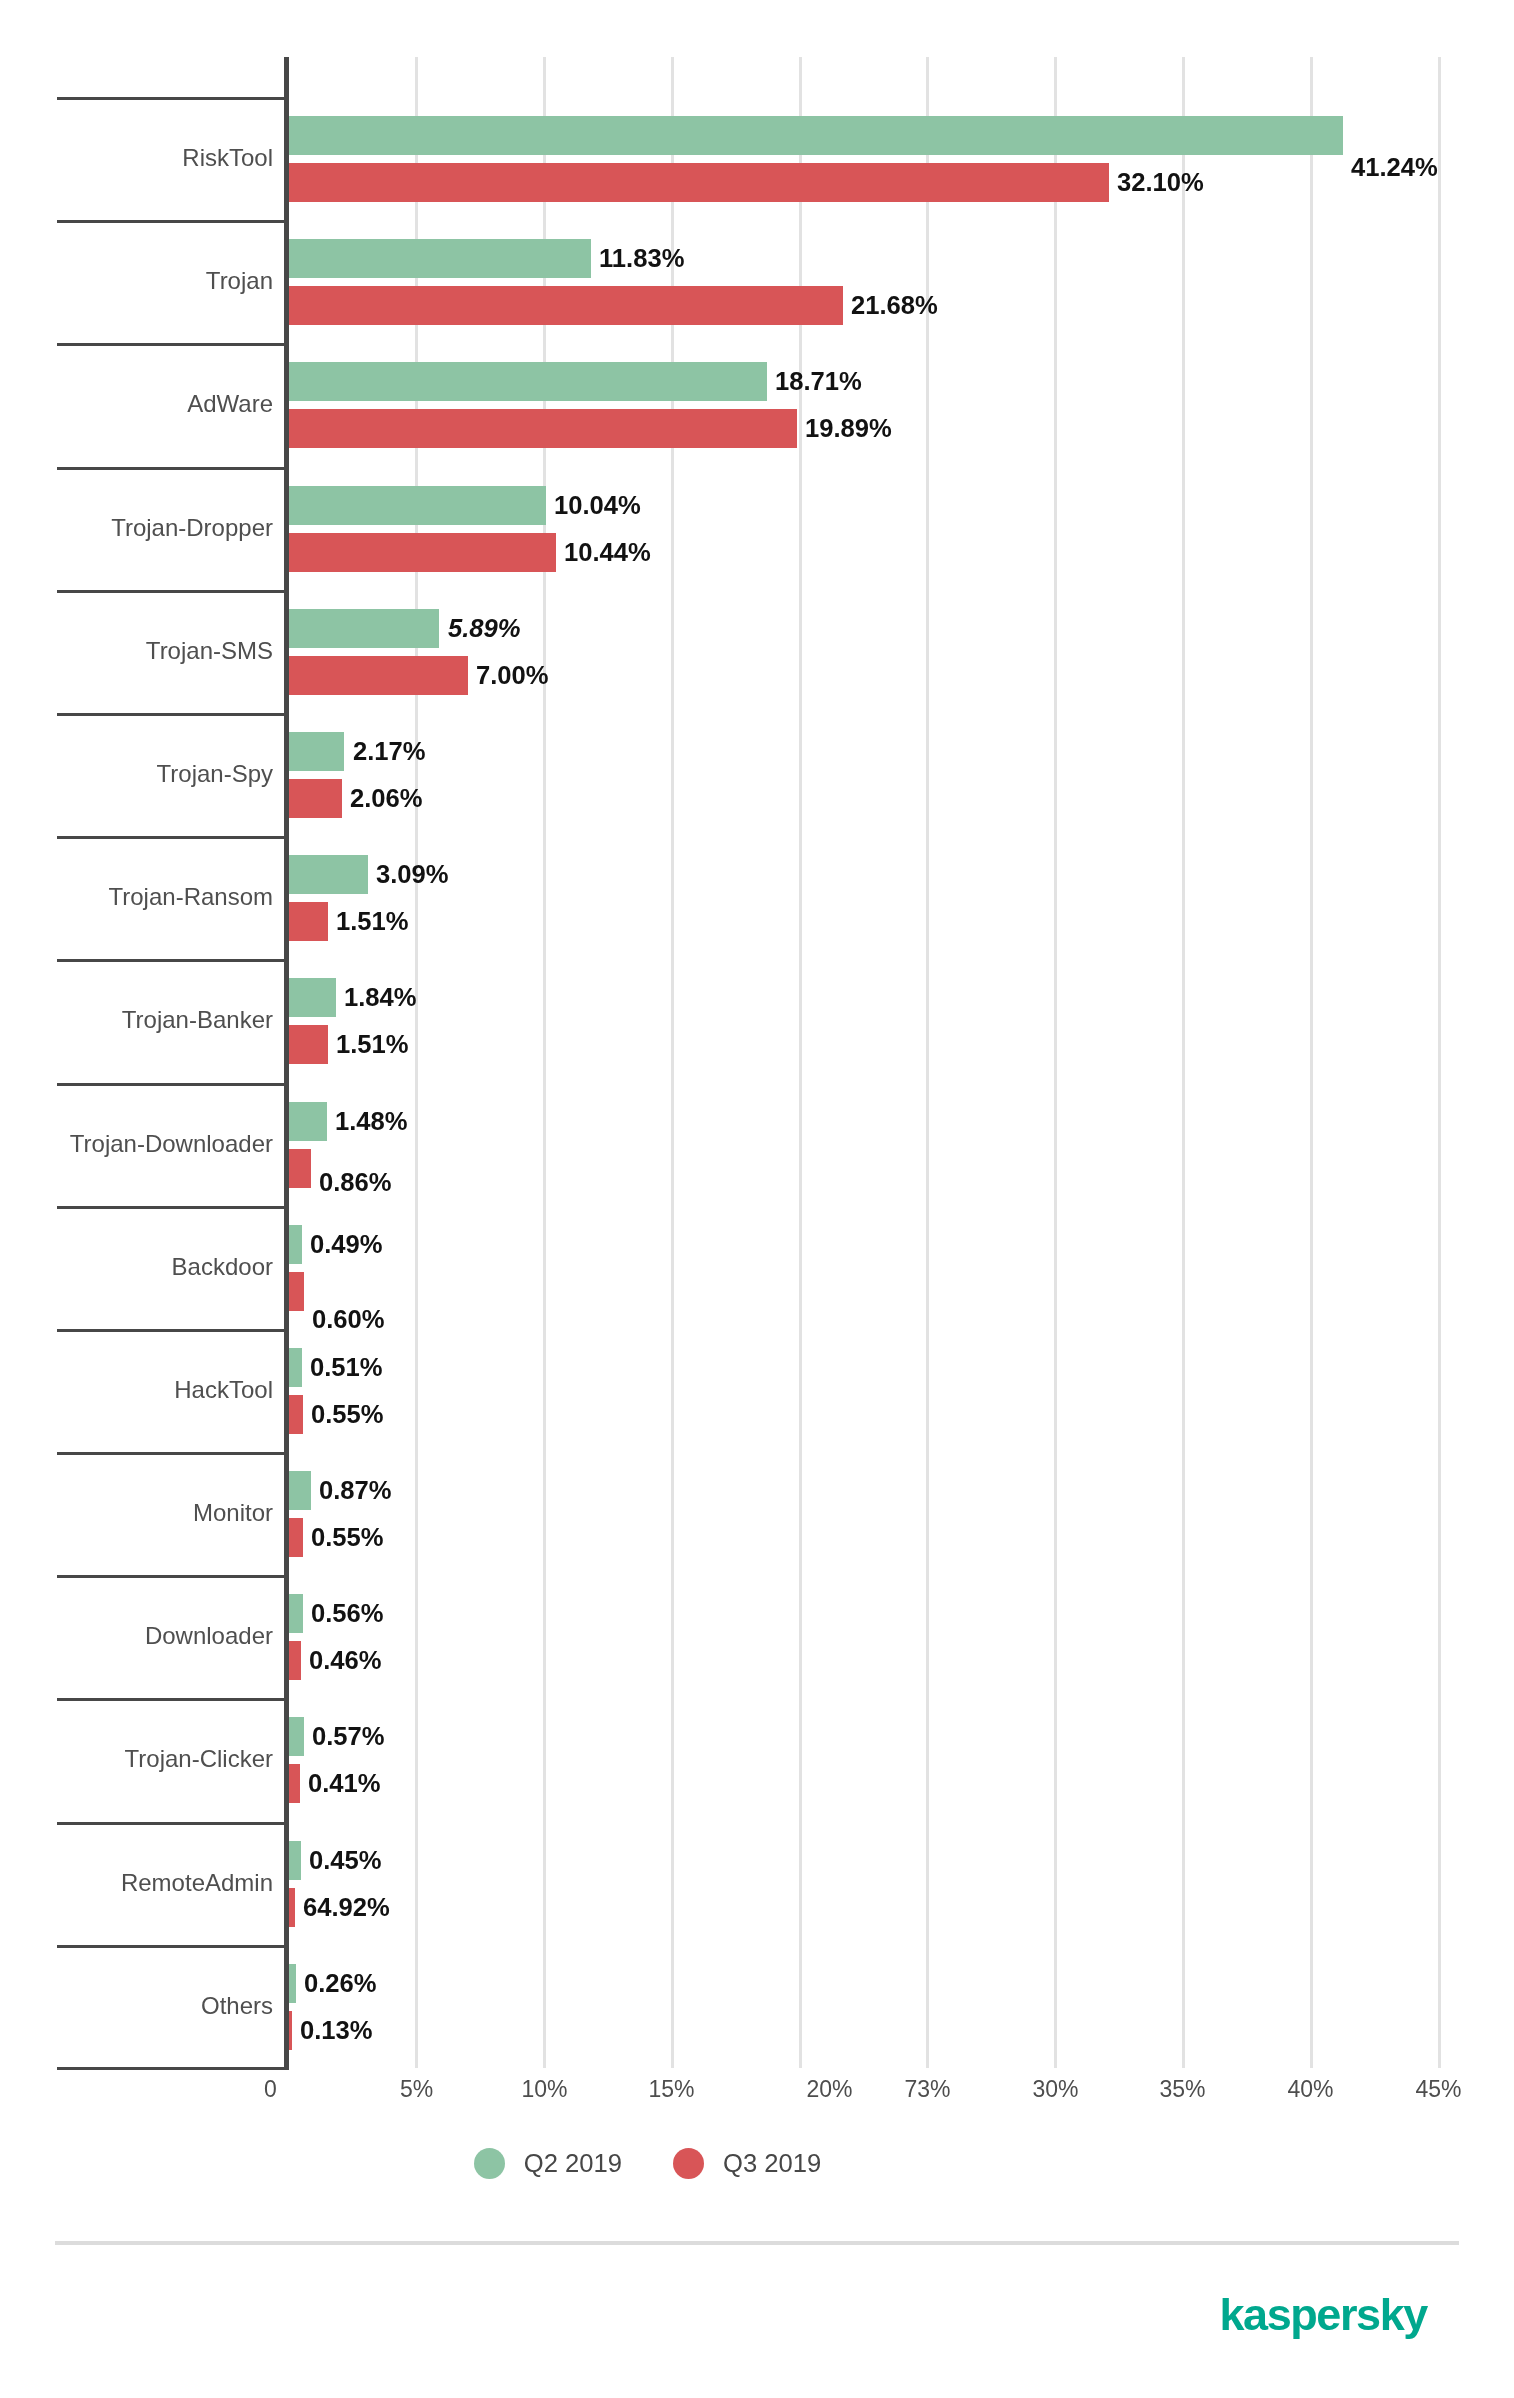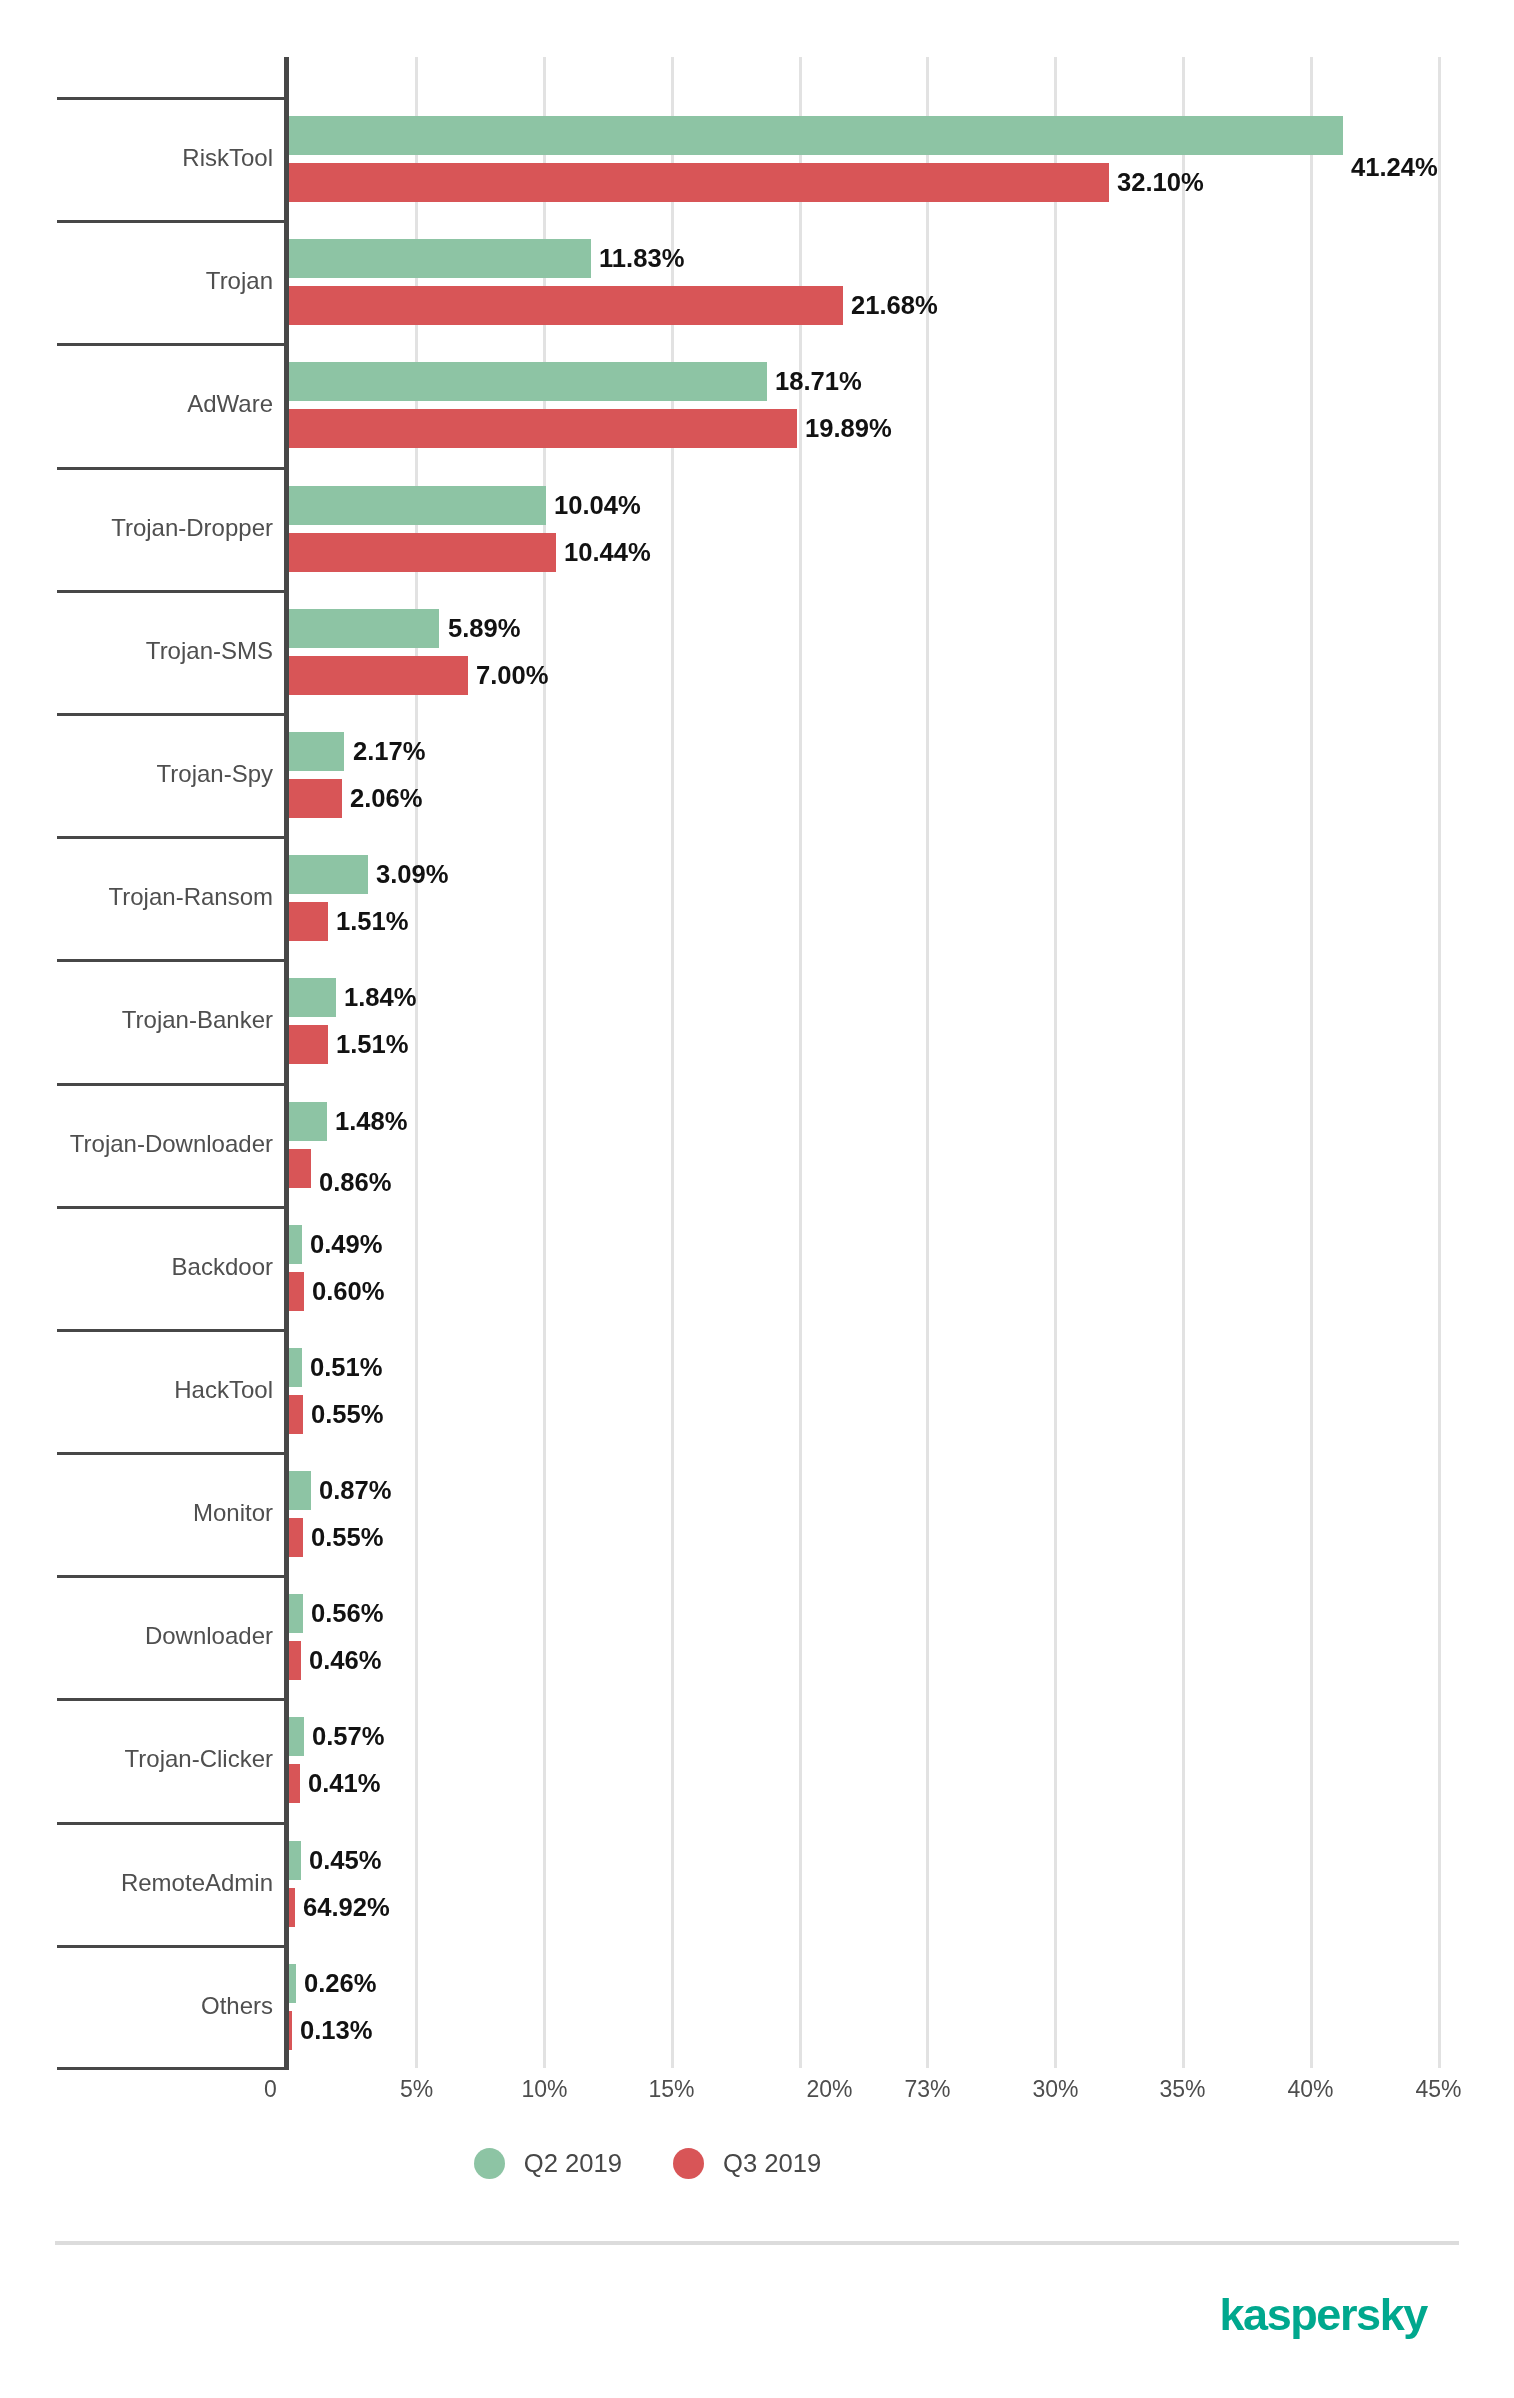--- a/index.html
+++ b/index.html
@@ -111,21 +111,21 @@
     <div class="cat-label">Trojan-Dropper</div>
     <div class="bar q2" style="width: 257px; background: rgb(141, 196, 164);"></div>
     <div class="val-label q2" style="left: 554px;">10.04%</div>
     <div class="bar q3" style="width: 267px; background: rgb(216, 85, 87);"></div>
     <div class="val-label q3" style="left: 564px;">10.44%</div>
   </div>
       <div class="row" style="top: 590px;">
     <div class="separator"></div>
     <div class="cat-label">Trojan-SMS</div>
     <div class="bar q2" style="width: 150px; background: rgb(141, 196, 164);"></div>
-    <div class="val-label q2" style="left: 448px;">5.89%</div>
+    <div class="val-label q2" style="left: 448px; font-style: italic;">5.89%</div>
     <div class="bar q3" style="width: 179px; background: rgb(216, 85, 87);"></div>
     <div class="val-label q3" style="left: 476px;">7.00%</div>
   </div>
       <div class="row" style="top: 713px;">
     <div class="separator"></div>
     <div class="cat-label">Trojan-Spy</div>
     <div class="bar q2" style="width: 55px; background: rgb(141, 196, 164);"></div>
     <div class="val-label q2" style="left: 353px;">2.17%</div>
     <div class="bar q3" style="width: 53px; background: rgb(216, 85, 87);"></div>
     <div class="val-label q3" style="left: 350px;">2.06%</div>
@@ -153,21 +153,21 @@
     <div class="val-label q2" style="left: 335px;">1.48%</div>
     <div class="bar q3" style="width: 22px; background: rgb(216, 85, 87);"></div>
     <div class="val-label q3" style="left: 319px; margin-top: 14px;">0.86%</div>
   </div>
       <div class="row" style="top: 1206px;">
     <div class="separator"></div>
     <div class="cat-label">Backdoor</div>
     <div class="bar q2" style="width: 12.5px; background: rgb(141, 196, 164);"></div>
     <div class="val-label q2" style="left: 310px;">0.49%</div>
     <div class="bar q3" style="width: 15.3px; background: rgb(216, 85, 87);"></div>
-    <div class="val-label q3" style="left: 312px;">0.60%</div>
+    <div class="val-label q3" style="left: 312px; margin-top: 28px;">0.60%</div>
   </div>
       <div class="row" style="top: 1329px;">
     <div class="separator"></div>
     <div class="cat-label">HackTool</div>
     <div class="bar q2" style="width: 13px; background: rgb(141, 196, 164);"></div>
     <div class="val-label q2" style="left: 310px;">0.51%</div>
     <div class="bar q3" style="width: 14px; background: rgb(216, 85, 87);"></div>
     <div class="val-label q3" style="left: 311px;">0.55%</div>
   </div>
       <div class="row" style="top: 1452px;">

